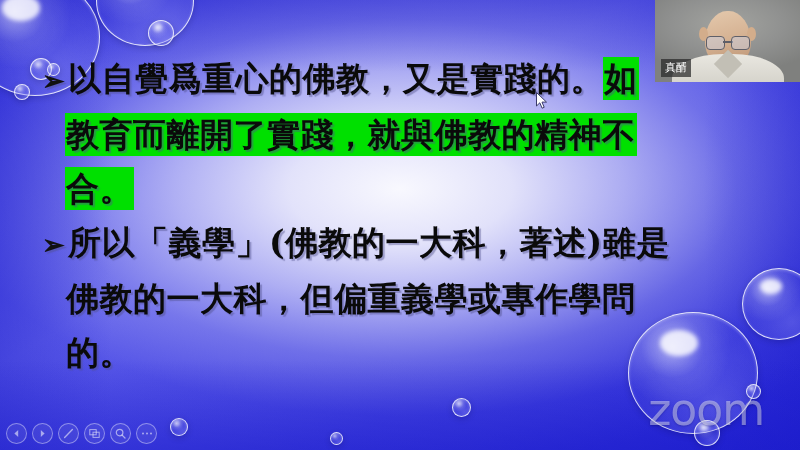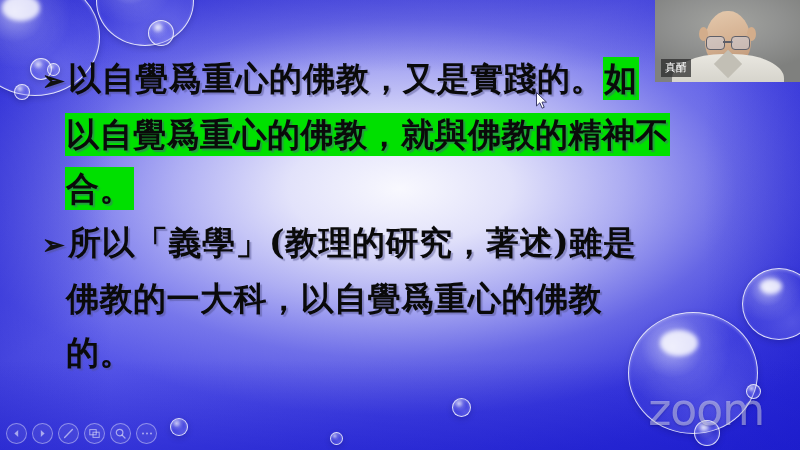--- a/index.html
+++ b/index.html
@@ -228,24 +228,24 @@
   <div class="bubble b9"></div>
   <div class="bubble b10"></div>
   <div class="bubble b11"></div>
   <div class="bubble b12"></div>
   <div class="bubble b13"></div>
 
   <div class="zoom-mark">zoom</div>
 
   <div class="slide-text" id="slide-text">
       <div class="line"><span class="bullet-arrow">➢</span><span>以自覺爲重心的佛教，又是實踐的。</span><span class="hl">如</span></div>
-      <div class="line indent"><span class="hl">以自覺爲重心的佛教，就與佛教的精神不</span></div>
+      <div class="line indent"><span class="hl">教育而離開了實踐，就與佛教的精神不</span></div>
       <div class="line indent"><span class="hl">合。</span></div>
-      <div class="line"><span class="bullet-arrow">➢</span><span>所以「義學」(教理的研究，著述)雖是</span></div>
-      <div class="line indent"><span>佛教的一大科，以自覺爲重心的佛教</span></div>
+      <div class="line"><span class="bullet-arrow">➢</span><span>所以「義學」(佛教的一大科，著述)雖是</span></div>
+      <div class="line indent"><span>佛教的一大科，但偏重義學或專作學問</span></div>
       <div class="line indent"><span>的。</span></div>
     </div>
 
   <div class="cursor">
     <svg width="12" height="18" viewBox="0 0 12 18">
       <path d="M0.5 0.5 L0.5 14 L3.8 10.8 L6.1 16.2 L8.2 15.3 L6 10.1 L10.5 10.1 Z" fill="#ffffff" stroke="#3a3a6a" stroke-width="1"></path>
     </svg>
   </div>
 
   <div class="video-tile">

